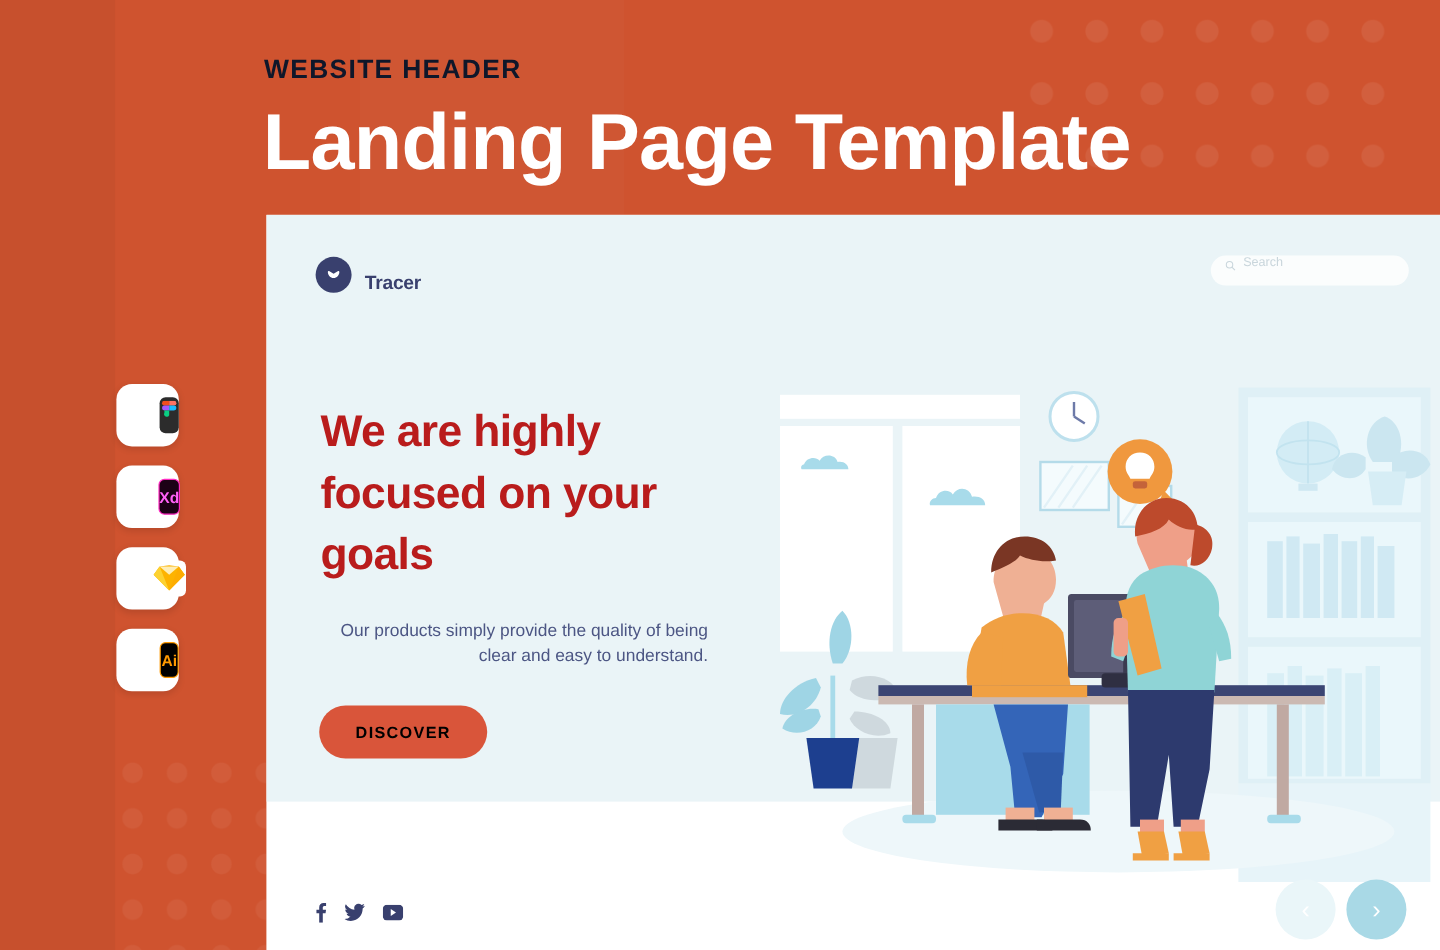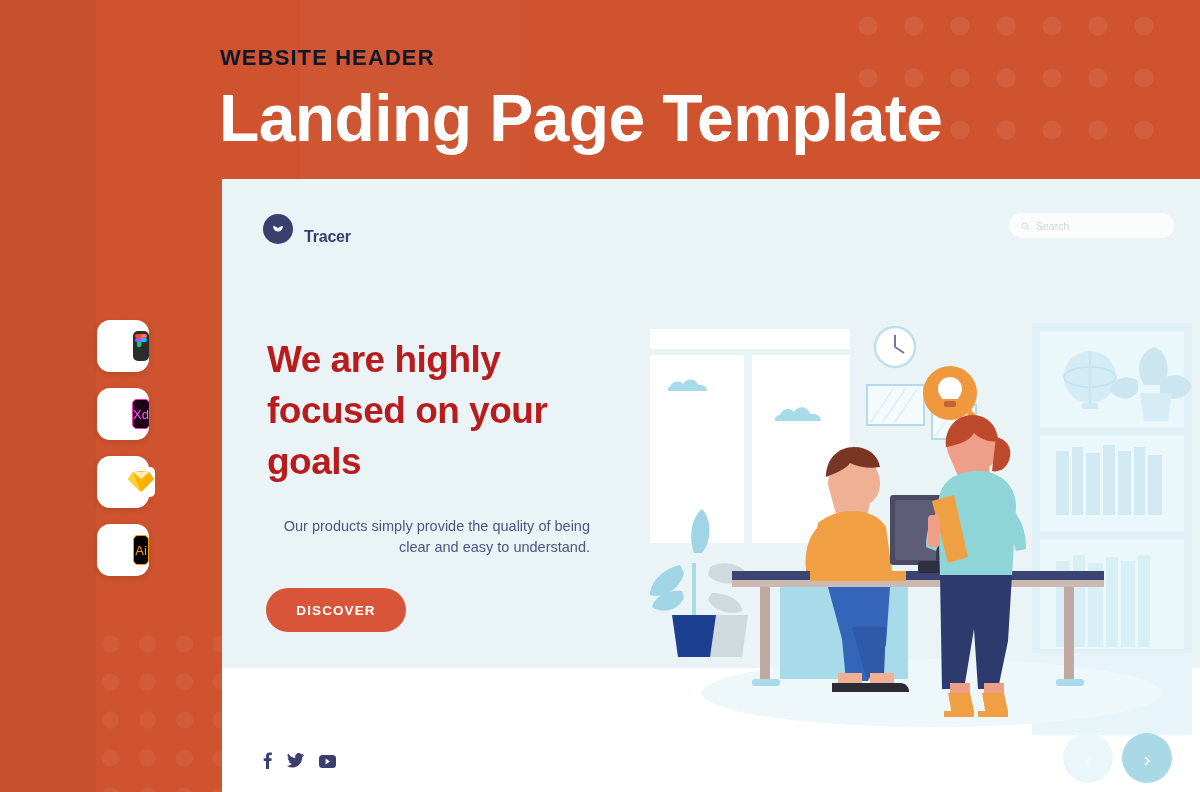--- a/index.html
+++ b/index.html
@@ -41,21 +41,21 @@
 
   
   .rail { position:absolute; left:97px; top:320px; width:52px; }
   .tool-card {
     width:52px; height:52px; background:#fff; border-radius:13px;
     margin-bottom:16px; display:flex; align-items:center; justify-content:center;
     box-shadow:0 2px 6px rgba(0,0,0,0.12);
   }
   .tool-glyph { width:52px; height:30px; border-radius:5px;
     display:flex; align-items:center; justify-content:center;
-    font-size:14px; font-weight:normal;margin-left:36px; }
+    font-size:14px; font-weight:bold;margin-left:36px; }
   .g-figma { background:#2c2c2c; }
   .g-xd { background:#1c0116; border:1px solid #ff2bc2; color:#ff61f6; font-size:13px;}
   .g-sketch { background:#fff; }
   .g-ai { background:#000000; border:1px solid #ff9a00; color:#ff9a00; font-size:13px;}
 
   
   .site {
     position:absolute; left:222px; top:179px; width:978px; height:613px;
     background:#ffffff; overflow:hidden;
   }
@@ -64,21 +64,21 @@
   
   .navbar { position:absolute; left:0; top:0; width:978px; height:101px; }
   .logo-wrap { position:absolute; left:41px; top:33px; display:flex; align-items:center; gap:11px; }
   .logo-mark { width:30px; height:30px; border-radius:50%; background:#39406e;
                display:flex; align-items:center; justify-content:center; }
   .logo-text { font-size:16px; font-weight:bold; color:#39406e; letter-spacing:-0.2px;margin-top:16px; }
   .nav-links { position:absolute; left:440px; top:40px; display:flex; gap:31px; }
   .nav-links a { font-size:14.5px; color:#4a5584; text-decoration:none; }
   .search-box {
     position:absolute; right:26px; top:34px; width:165px; height:25px;
-    background:#fbfdfd; border-radius:13px; display:flex; align-items:center;
+    background:#fbfdfd; border-radius:13px; display:flex; 
     gap:6px; padding:0 12px;
   }
   .search-ph { font-size:10.5px; color:#c9d6dc; }
   .arr { width:50px; height:50px; border-radius:50%; display:flex;
          align-items:center; justify-content:center; cursor:pointer; border:none; }
   .arr-prev { background:#eaf6f9; }
   .arr-next { background:#a9d9e6; }
 </style>
 </head>
 <body>
@@ -283,21 +283,21 @@
       </g>
     </svg>
   </div>
 
   <div style="position:absolute; left:45px; top:155px; width:330px;">
     <div style="font-size:37px;line-height:51px;font-weight:bold;color:#b91c1c;letter-spacing:-0.5px;">We are highly focused on your goals</div>
   </div>
 
   <div style="position:absolute; left:46px; top:337px; width:322px; font-size:14.5px; line-height:21px; color:#4c5684;text-align:right;">Our products simply provide the quality of being clear and easy to understand.</div>
 
-  <button style="position:absolute; left:44px; top:409px; width:140px; height:44px; background:#d9553a; border:none; border-radius:22px; color:#ffffff; font-size:13.5px; font-weight:bold; letter-spacing:1.1px; cursor:pointer; font-family:'Liberation Sans',sans-serif;">DISCOVER</button>
+  <button style="position:absolute; left:44px; top:409px; width:140px; height:44px; background:#d9553a; border:none; border-radius:22px; color:#000000; font-size:13.5px; font-weight:bold; letter-spacing:1.1px; cursor:pointer; font-family:'Liberation Sans',sans-serif;">DISCOVER</button>
 
   <div style="position:absolute; left:41px; top:573px; display:flex; gap:15px; align-items:center;">
     <span>
       <svg width="9" height="17" viewBox="0 0 9 17">
           <path d="M6 17V9h2.3l.4-2.8H6V4.5c0-.8.2-1.4 1.4-1.4H8.8V.6C8.5.6 7.6.5 6.6.5 4.4.5 3 1.8 3 4.2v2H.7V9H3v8z" fill="#39406e"></path>
         </svg>
     </span>
     <span>
       <svg width="17" height="15" viewBox="0 0 17 15">
           <path d="M17 1.8c-.6.3-1.3.5-2 .6.7-.4 1.3-1.1 1.5-2-.7.4-1.4.7-2.2.8A3.5 3.5 0 0 0 8.3 4.4c0 .3 0 .6.1.8A9.9 9.9 0 0 1 1.2.6a3.5 3.5 0 0 0 1 4.7c-.5 0-1.1-.2-1.5-.4 0 1.7 1.2 3.1 2.8 3.4-.3.1-.6.1-1 .1h-.7c.5 1.4 1.8 2.4 3.3 2.4A7 7 0 0 1 0 12.9a9.9 9.9 0 0 0 5.3 1.6c6.4 0 9.9-5.3 9.9-9.9v-.5c.7-.5 1.3-1.1 1.8-1.8z" fill="#39406e"></path>

